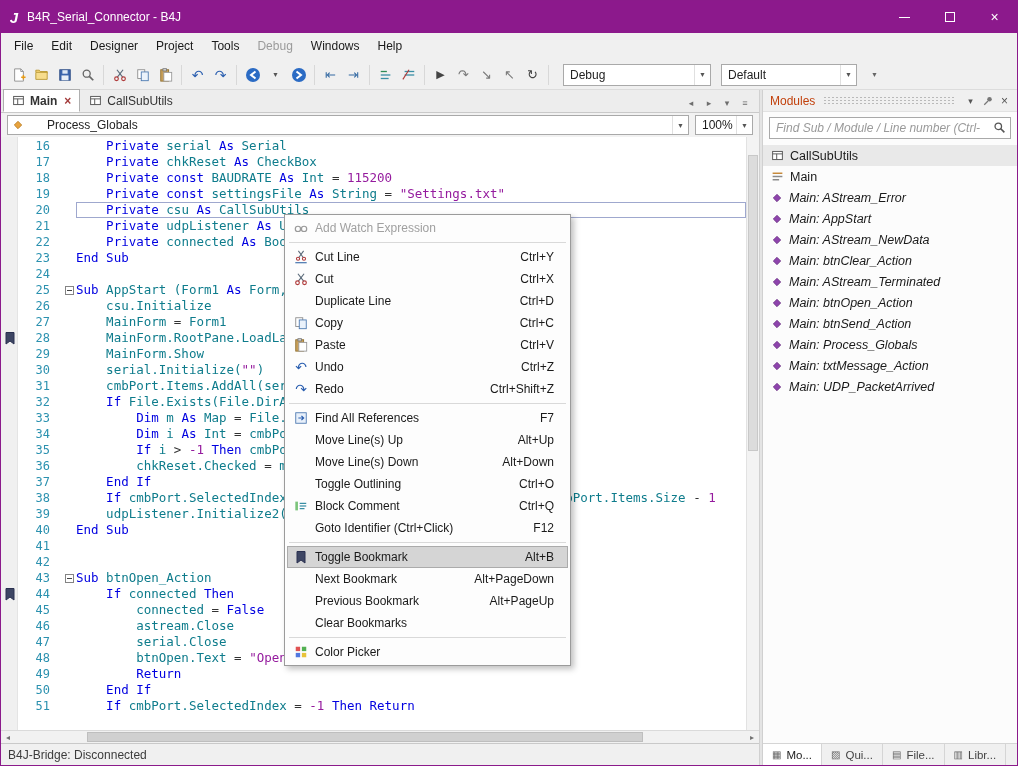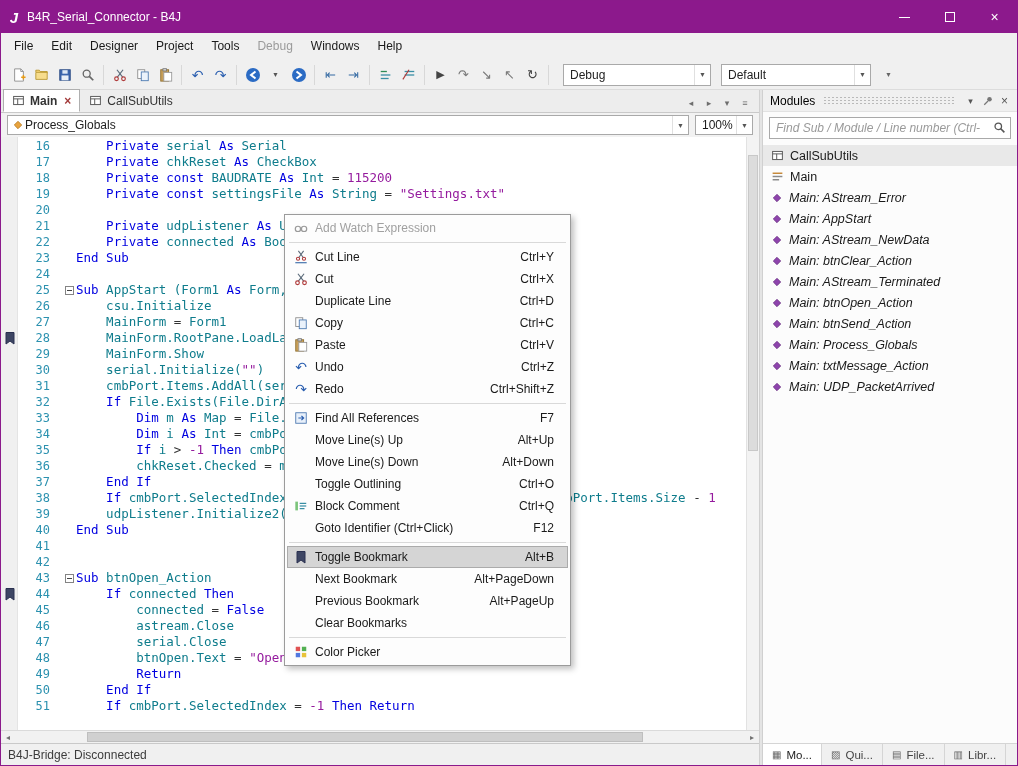--- a/index.html
+++ b/index.html
@@ -22,41 +22,41 @@
 .menu-item.disabled{color:#9B9B9B}
 
 
 .toolbar{height:30px;background:#F0F0F0;display:flex;align-items:center;padding-left:6px;flex:0 0 30px;border-bottom:1px solid #DCDCDC}
 .tb-icons{display:flex;align-items:center}
 .tbtn{width:23px;height:23px;display:flex;align-items:center;justify-content:center}
 .tsep{width:1px;height:20px;background:#D8D8D8;margin:0 4px}
 .combo{height:22px;background:#fff;border:1px solid #A9A9A9;display:flex;align-items:center;padding-left:6px;margin-left:10px}
 .combo .cval{flex:1;font-size:12px;color:#222}
 .combo-arrow{width:16px;text-align:center;font-size:7px;color:#555;border-left:1px solid #E0E0E0;align-self:stretch;display:flex;align-items:center;justify-content:center}
-.combo.w148{width:148px}.combo.w150{width:150px}
+.combo.w148{width:148px}.combo.w150{width:136px}
 .ic{display:inline-flex;align-items:center;justify-content:center}
 .uni{line-height:1}
 
 
 .content{flex:1;display:flex;min-height:0}
 .left-col{width:758px;display:flex;flex-direction:column;min-width:0}
 .splitter{width:4px;background:#E4E4E4;border-left:1px solid #D0D0D0;border-right:1px solid #D0D0D0}
 .right-panel{flex:1;display:flex;flex-direction:column;background:#FCFCFC;min-width:0}
 
 
 .tabstrip{height:23px;background:#EDEDED;display:flex;align-items:flex-end;border-bottom:1px solid #C9C9C9;flex:0 0 23px;padding-left:2px}
 .doc-tab{height:23px;display:flex;align-items:center;gap:5px;padding:0 8px;font-size:12px;color:#333;border:1px solid transparent}
 .doc-tab.active{background:#fff;border-color:#AFAFAF;border-bottom-color:#fff;font-weight:bold}
 .tab-close{color:#A33B3B;font-size:12px;margin-left:2px}
 .strip-icons{margin-left:auto;display:flex;align-items:center;gap:2px;padding-right:6px}
 .strip-ic{width:16px;height:18px;display:flex;align-items:center;justify-content:center;color:#6E6E6E;font-size:9px}
 
 
 .navbar{height:24px;background:#F2F2F2;display:flex;align-items:center;padding:0 6px;flex:0 0 24px;gap:6px}
-.nav-combo{flex:1;height:20px;background:#fff;border:1px solid #A9A9A9;display:flex;align-items:center;padding-left:4px;gap:1px}
+.nav-combo{flex:1;height:20px;background:#fff;border:1px solid #A9A9A9;display:flex;align-items:center;padding-left:4px;gap:23px}
 .nav-combo .cval{flex:1;font-size:12px;color:#222}
 .zoom-combo{width:58px;height:20px;background:#fff;border:1px solid #A9A9A9;display:flex;align-items:center;padding-left:6px}
 .zoom-combo .cval{flex:1;font-size:12px}
 
 
 .editor{flex:1;position:relative;background:#fff;overflow:hidden;min-height:0}
 .gutter-strip{position:absolute;left:0;top:0;bottom:0;width:17px;background:#F0F0F0;border-right:1px solid #E4E4E4}
 .code-area{position:absolute;left:0;top:1px;right:13px;font-family:"DejaVu Sans Mono","Liberation Mono",monospace;font-size:12.5px}
 .crow{display:flex;height:16px;line-height:16px;align-items:center;white-space:pre}
 .bm-cell{width:17px;flex:0 0 17px;display:flex;align-items:center;justify-content:center;z-index:1}
@@ -88,21 +88,21 @@
 .cm-item.disabled{color:#A0A0A0}
 .cm-item.hl{background:#D5D5D5;box-shadow:inset 0 0 0 1px #ABABAB}
 .cm-ic{width:28px;flex:0 0 28px;display:flex;align-items:center;justify-content:center}
 .cm-label{flex:1}
 .cm-sc{padding-right:14px;color:#1a1a1a}
 .cm-item.disabled .cm-sc{color:#A0A0A0}
 .cm-sep{height:1px;background:#D9D9D9;margin:3px 2px}
 
 
 .panel-header{height:22px;background:#F0F0F0;display:flex;align-items:center;padding:0 4px 0 7px;flex:0 0 22px;border-bottom:1px solid #E2E2E2}
-.panel-title{font-size:12px;color:#000000;margin-right:8px}
+.panel-title{font-size:12px;color:#c2410c;margin-right:8px}
 .grip{flex:1;height:9px;background-image:radial-gradient(#B9B9B9 1px,transparent 1px);background-size:4px 3px;margin-right:6px}
 .ph-btn{width:17px;height:18px;display:flex;align-items:center;justify-content:center;color:#555;font-size:9px}
 .search-row{padding:5px 6px 4px 6px;position:relative;flex:0 0 31px;background:#FCFCFC}
 .search-row input{width:100%;height:22px;border:1px solid #A9A9A9;padding:0 22px 0 6px;font-family:"Liberation Sans",sans-serif;font-size:12px;outline:none;background:#fff}
 .search-row input::placeholder{font-style:italic;color:#9A9A9A}
 .search-mag{position:absolute;right:11px;top:9px}
 .module-list{flex:1;overflow:hidden;background:#FCFCFC;padding-top:2px}
 .mod-item{height:21px;display:flex;align-items:center;gap:6px;padding-left:8px;font-size:12.5px;color:#1a1a1a}
 .mod-item.selected{background:#E9E9E9}
 .mod-item .sub-text{font-style:italic}
@@ -357,21 +357,21 @@
         </div>
       </div>
 
       <div class="editor">
         <div class="gutter-strip"></div>
         <div class="code-area">
             <div class="crow g"><span class="bm-cell"></span><span class="lnum">16</span><span class="fold"></span><span class="ctext">    <span class="tk-k">Private </span><span class="tk-i">serial </span><span class="tk-k">As </span><span class="tk-i">Serial</span></span></div>
             <div class="crow g"><span class="bm-cell"></span><span class="lnum">17</span><span class="fold"></span><span class="ctext">    <span class="tk-k">Private </span><span class="tk-i">chkReset </span><span class="tk-k">As </span><span class="tk-i">CheckBox</span></span></div>
             <div class="crow g"><span class="bm-cell"></span><span class="lnum">18</span><span class="fold"></span><span class="ctext">    <span class="tk-k">Private </span><span class="tk-k">const </span><span class="tk-i">BAUDRATE </span><span class="tk-k">As </span><span class="tk-i">Int </span><span class="tk-p">= </span><span class="tk-n">115200</span></span></div>
             <div class="crow g"><span class="bm-cell"></span><span class="lnum">19</span><span class="fold"></span><span class="ctext">    <span class="tk-k">Private </span><span class="tk-k">const </span><span class="tk-i">settingsFile </span><span class="tk-k">As </span><span class="tk-i">String </span><span class="tk-p">= </span><span class="tk-s">"Settings.txt"</span></span></div>
-            <div class="crow cur g"><span class="bm-cell"></span><span class="lnum">20</span><span class="fold"></span></div>
+            <div class="crow cur g"><span class="bm-cell"></span><span class="lnum">20</span><span class="fold"></span><span class="ctext">    <span class="tk-k">Private </span><span class="tk-i">csu </span><span class="tk-k">As </span><span class="tk-i">CallSubUtils</span></span></div>
             <div class="crow g"><span class="bm-cell"></span><span class="lnum">21</span><span class="fold"></span><span class="ctext">    <span class="tk-k">Private </span><span class="tk-i">udpListener </span><span class="tk-k">As </span><span class="tk-i">UDPSocket</span></span></div>
             <div class="crow g"><span class="bm-cell"></span><span class="lnum">22</span><span class="fold"></span><span class="ctext">    <span class="tk-k">Private </span><span class="tk-i">connected </span><span class="tk-k">As </span><span class="tk-i">Boolean</span></span></div>
             <div class="crow g"><span class="bm-cell"></span><span class="lnum">23</span><span class="fold"></span><span class="ctext"><span class="tk-k">End Sub</span></span></div>
             <div class="crow"><span class="bm-cell"></span><span class="lnum">24</span><span class="fold"></span><span class="ctext"></span></div>
             <div class="crow"><span class="bm-cell"></span><span class="lnum">25</span><span class="fold"><svg width="9" height="9" viewBox="0 0 9 9">
                   <rect x="0.5" y="0.5" width="8" height="8" fill="#fff" stroke="#848484"></rect>
                   <line x1="2" y1="4.5" x2="7" y2="4.5" stroke="#444"></line>
                 </svg></span><span class="ctext"><span class="tk-k">Sub </span><span class="tk-i">AppStart (Form1 </span><span class="tk-k">As </span><span class="tk-i">Form, Args() </span><span class="tk-k">As </span><span class="tk-i">String)</span></span></div>
             <div class="crow g"><span class="bm-cell"></span><span class="lnum">26</span><span class="fold"></span><span class="ctext">    <span class="tk-i">csu.Initialize</span></span></div>
             <div class="crow g"><span class="bm-cell"></span><span class="lnum">27</span><span class="fold"></span><span class="ctext">    <span class="tk-i">MainForm </span><span class="tk-p">= </span><span class="tk-i">Form1</span></span></div>

